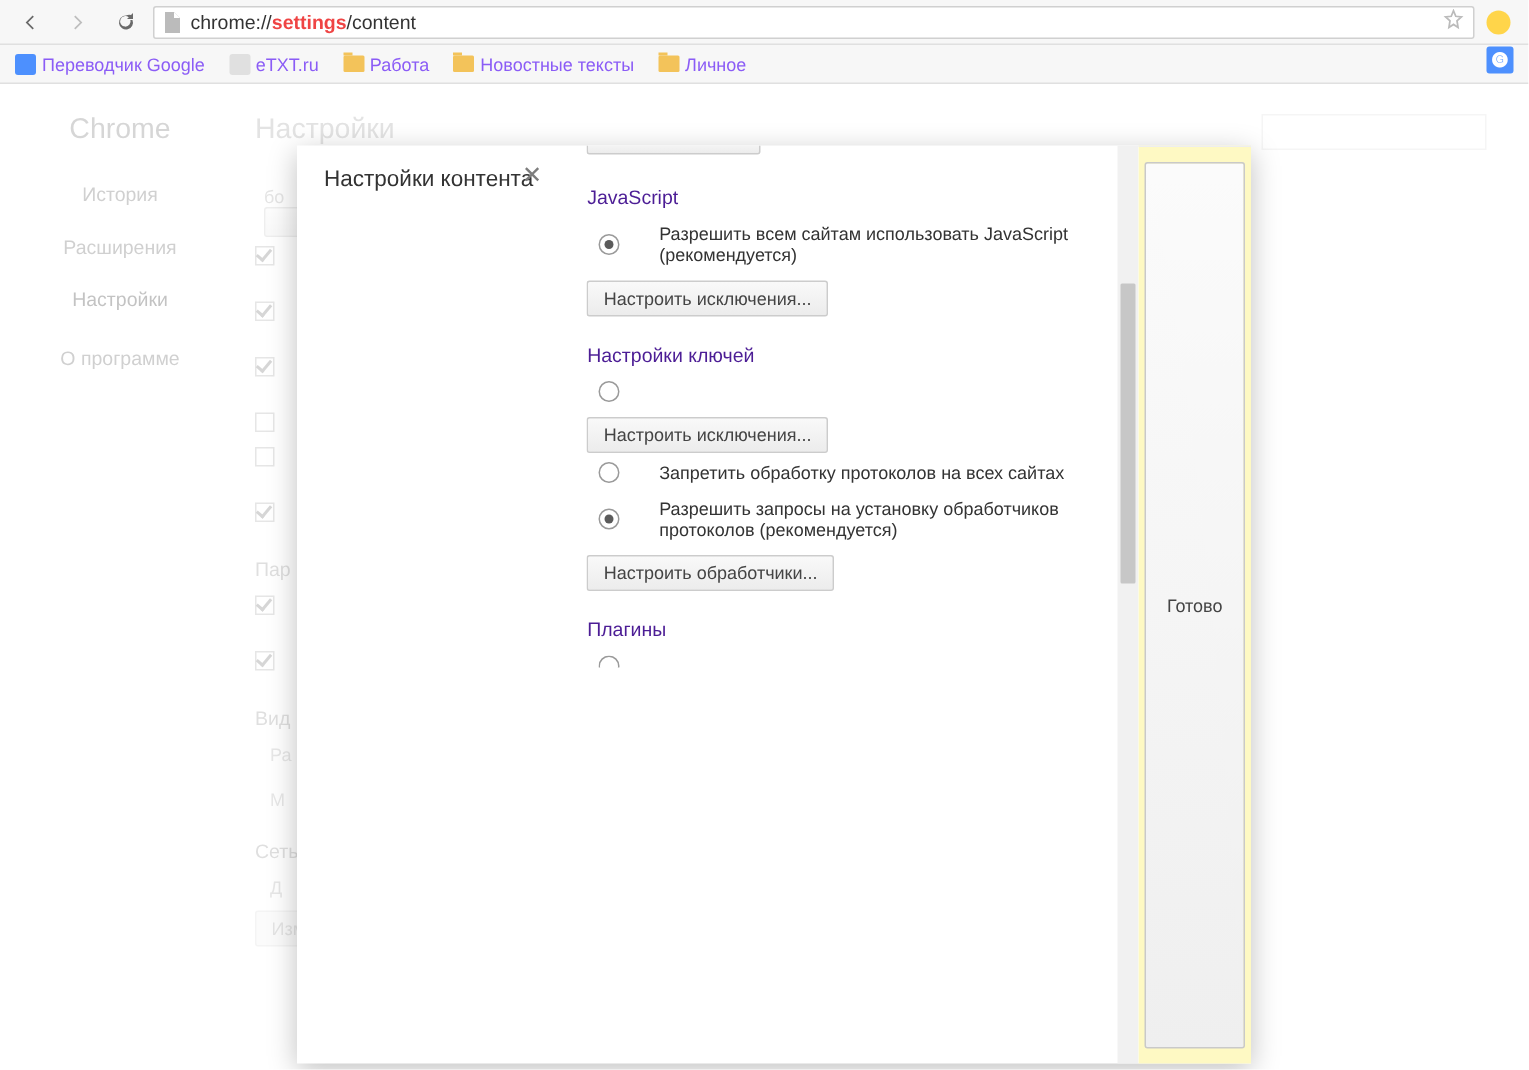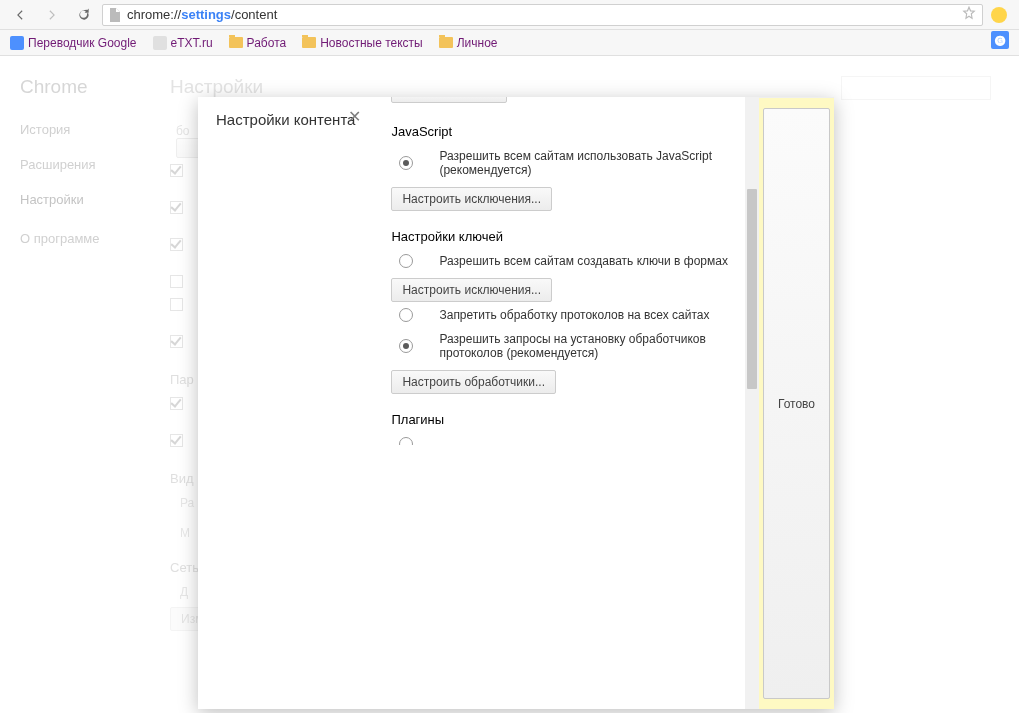--- a/index.html
+++ b/index.html
@@ -5,42 +5,42 @@
   * { box-sizing: border-box; margin: 0; padding: 0; }
   html, body { width: 1019px; height: 713px; font-family: "Segoe UI", Arial, sans-serif; font-size: 13px; background: #fff; overflow: hidden; }
 
   
   .browser-toolbar { height: 30px; background: #f7f7f7; border-bottom: 1px solid #e0e0e0; display: flex; align-items: center; padding: 0 6px; gap: 4px; }
   .nav-btn { width: 28px; height: 24px; display:flex; align-items:center; justify-content:center; color:#6a6a6a; }
   .nav-btn svg { width:14px; height:14px; }
   .omnibox { flex:1; height:22px; border:1px solid #d0d0d0; border-radius:2px; background:#fff; display:flex; align-items:center; padding:0 6px; gap:6px; color:#333;}
   .omnibox .page-icon { color:#888; display:flex; }
   .omnibox .url { flex:1; font-size:13px; }
-  .omnibox .url .bold { font-weight:600; color:#3b82f6; }
+  .omnibox .url .bold { font-weight:600; color:#ef4444; }
   .omnibox .star { color:#bbb; }
   .ext-icons { display:flex; gap:8px; padding:0 4px;flex-direction:column; }
   .ext-ic { width:18px; height:18px; display:flex; align-items:center; justify-content:center; }
   .abp { background:#d62f2f; color:#fff; border-radius:3px; font-size:9px; font-weight:700; width:18px; height:18px; }
   .gear { color:#bfbfbf; }
   .yellow { background:#ffd54a; border-radius:50%; width:16px; height:16px; position:relative; }
   .gt { background:#4d90fe; color:#fff; border-radius:2px; font-size:9px; font-weight:700; width:18px; height:18px; }
   .menu-btn { color:#d9534f; }
   .menu-btn .bar { width:14px; height:2px; background:#d9534f; margin:2px 0;}
 
-  .bookmarks-bar { height:26px; background:#f7f7f7; border-bottom:1px solid #e0e0e0; display:flex; align-items:center; gap:16px; padding:0 10px; font-size:12px; color:#701a75;}
+  .bookmarks-bar { height:26px; background:#f7f7f7; border-bottom:1px solid #e0e0e0; display:flex; align-items:center; gap:16px; padding:0 10px; font-size:12px; color:#8b5cf6;}
   .bm { display:flex; align-items:center; gap:4px;}
   .bm .foldr { width:14px; height:11px; background:#f3c35a; border-radius:1px; position:relative;}
   .bm .foldr::before { content:""; position:absolute; top:-2px; left:0; width:6px; height:2px; background:#f3c35a;}
   .bm .gico { width:14px; height:14px; background:#4d90fe; border-radius:2px;}
   .bm .etxt { width:14px; height:14px; background:#e0e0e0; border-radius:2px; }
 
   
   .page { position:relative; height: calc(713px - 56px); }
   .settings-bg { position:absolute; inset:0; background:#fff; display:flex; }
-  .sidebar-bg { width:140px; padding:20px 0 0 20px; color:#898989; font-size:13px; }
+  .sidebar-bg { width:140px; padding:20px 0 0 20px; color:#898989; font-size:13px;text-align:center; }
   .sidebar-bg .app-title { color:#9a9a9a; font-size:19px; margin-bottom:24px;}
   .sidebar-bg .sb-item { margin-bottom:20px; }
   .content-bg { flex:1; padding: 20px 40px 0 30px; color:#b9b9b9; }
   .content-bg h1 { font-size:19px; font-weight:400; margin-bottom:26px;}
   .content-bg .search-box { position:absolute; right:28px; top:20px; width:150px; height:24px; border:1px solid #e5e5e5; background:#fff;}
   .content-bg .row { display:flex; align-items:center; gap:10px; margin-bottom:24px; color:#bdbdbd; font-size:12px;}
   .content-bg .cb { width:13px; height:13px; border:1px solid #c0c0c0; background:#fff; position:relative;}
   .content-bg .cb.checked::after { content:""; position:absolute; left:2px; top:-1px; width:4px; height:8px; border:solid #9a9a9a; border-width:0 2px 2px 0; transform:rotate(40deg);}
   .content-bg .sec-title { color:#b0b0b0; font-size:13px; margin-top:20px; margin-bottom:10px;}
   .content-bg .faux-btn { border:1px solid #e3e3e3; background:#f6f6f6; color:#bcbcbc; padding:4px 10px; font-size:12px; display:inline-block; border-radius:2px;}
@@ -53,21 +53,21 @@
   .dialog-header { padding:14px 18px 10px 18px; font-size:15px; color:#333; position:relative;}
   .dialog-close { position:absolute; right:12px; top:10px; color:#7d7d7d; cursor:pointer; font-size:16px; font-family: Arial; }
   .dialog-body { flex:1; overflow:hidden; position:relative; }
   .dialog-scroll { position:absolute; left:18px; right:18px; top:0; bottom:0; overflow:hidden;}
   .scrollbar-track { position:absolute; right:0; top:0; bottom:0; width:14px; background:#f1f1f1; }
   .scrollbar-thumb { position:absolute; right:2px; width:10px; top:92px; height:200px; background:#c7c7c7; border-radius:1px;}
   .dialog-footer { border-top:1px solid #eee; padding:10px 4px; display:flex; justify-content:center; background:#fef9c3;}
   .btn { border:1px solid #c9c9c9; background:linear-gradient(#fbfbfb,#efefef); color:#444; padding:5px 14px; font-size:12px; border-radius:2px; cursor:pointer;}
   .btn-small { border:1px solid #ccc; background:linear-gradient(#f9f9f9,#ececec); color:#444; padding:4px 10px; font-size:12px; border-radius:2px; cursor:pointer; display:inline-block;}
 
-  .section-title { color:#000000; font-size:13px; margin:18px 0 10px 0;}
+  .section-title { color:#4c1d95; font-size:13px; margin:18px 0 10px 0;}
   .radio-row { display:flex; align-items:center; gap:26px; margin:6px 0 10px 8px; color:#333; font-size:12px;}
   .radio { width:14px; height:14px; border:1px solid #9a9a9a; border-radius:50%; background:#fff; position:relative; flex-shrink:0;}
   .radio.checked::after { content:""; position:absolute; left:3px; top:3px; width:6px; height:6px; background:#5b5b5b; border-radius:50%;}
   .highlight-box { border:3px solid #e10b0b; display:inline-flex; align-items:center; gap:10px; padding:4px 8px 4px 4px; margin-left:4px;}
   .exceptions-btn-wrap { margin:8px 0 4px 0;}
   .truncated-btn { border:1px solid #d5d5d5; background:linear-gradient(#fafafa,#efefef); color:#666; padding:3px 10px; font-size:11px; border-radius:2px; display:inline-block; margin-bottom:6px;}
   .plugin-radio-row { margin-left:8px; margin-top:6px;}
 </style>
 </head>
 <body>
@@ -223,21 +223,20 @@
           <span>Разрешить всем сайтам использовать JavaScript (рекомендуется)</span>
         </div>
         <div class="exceptions-btn-wrap">
           <span class="btn-small">Настроить исключения...</span>
         </div>
 
         
         <div class="section-title">Настройки ключей</div>
         <div class="radio-row">
           <div class="radio"></div>
-          <span>Разрешить всем сайтам создавать ключи в формах</span>
         </div>
         <div class="exceptions-btn-wrap">
           <span class="btn-small">Настроить исключения...</span>
         </div>
 
         
         <div class="radio-row">
           <div class="radio"></div>
           <span>Запретить обработку протоколов на всех сайтах</span>
         </div>

